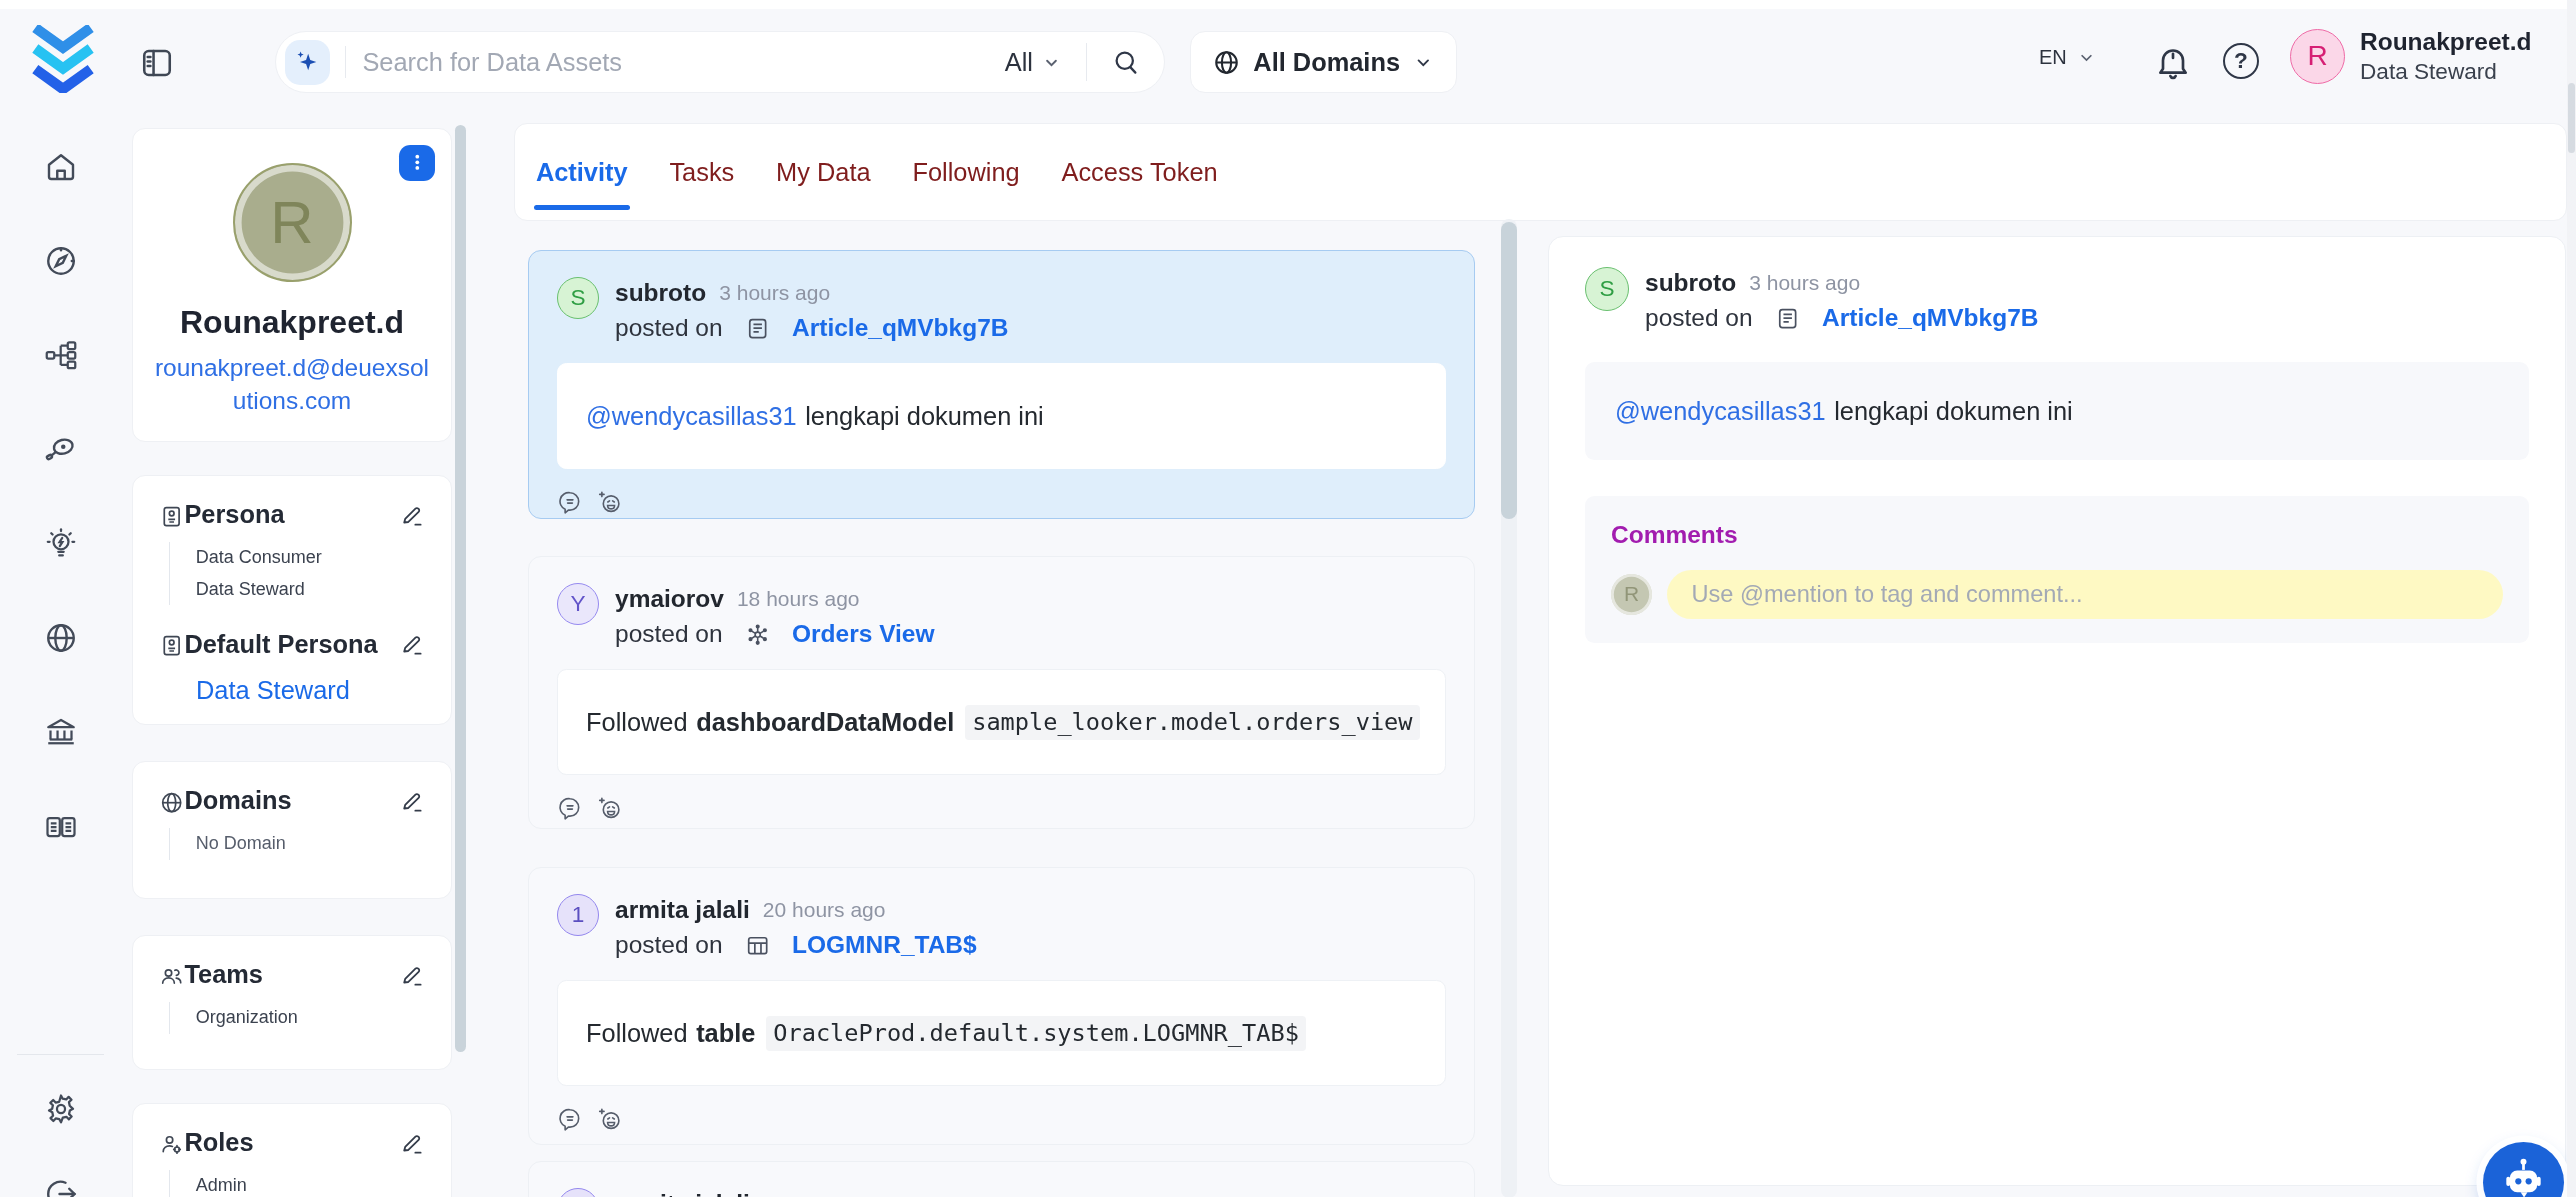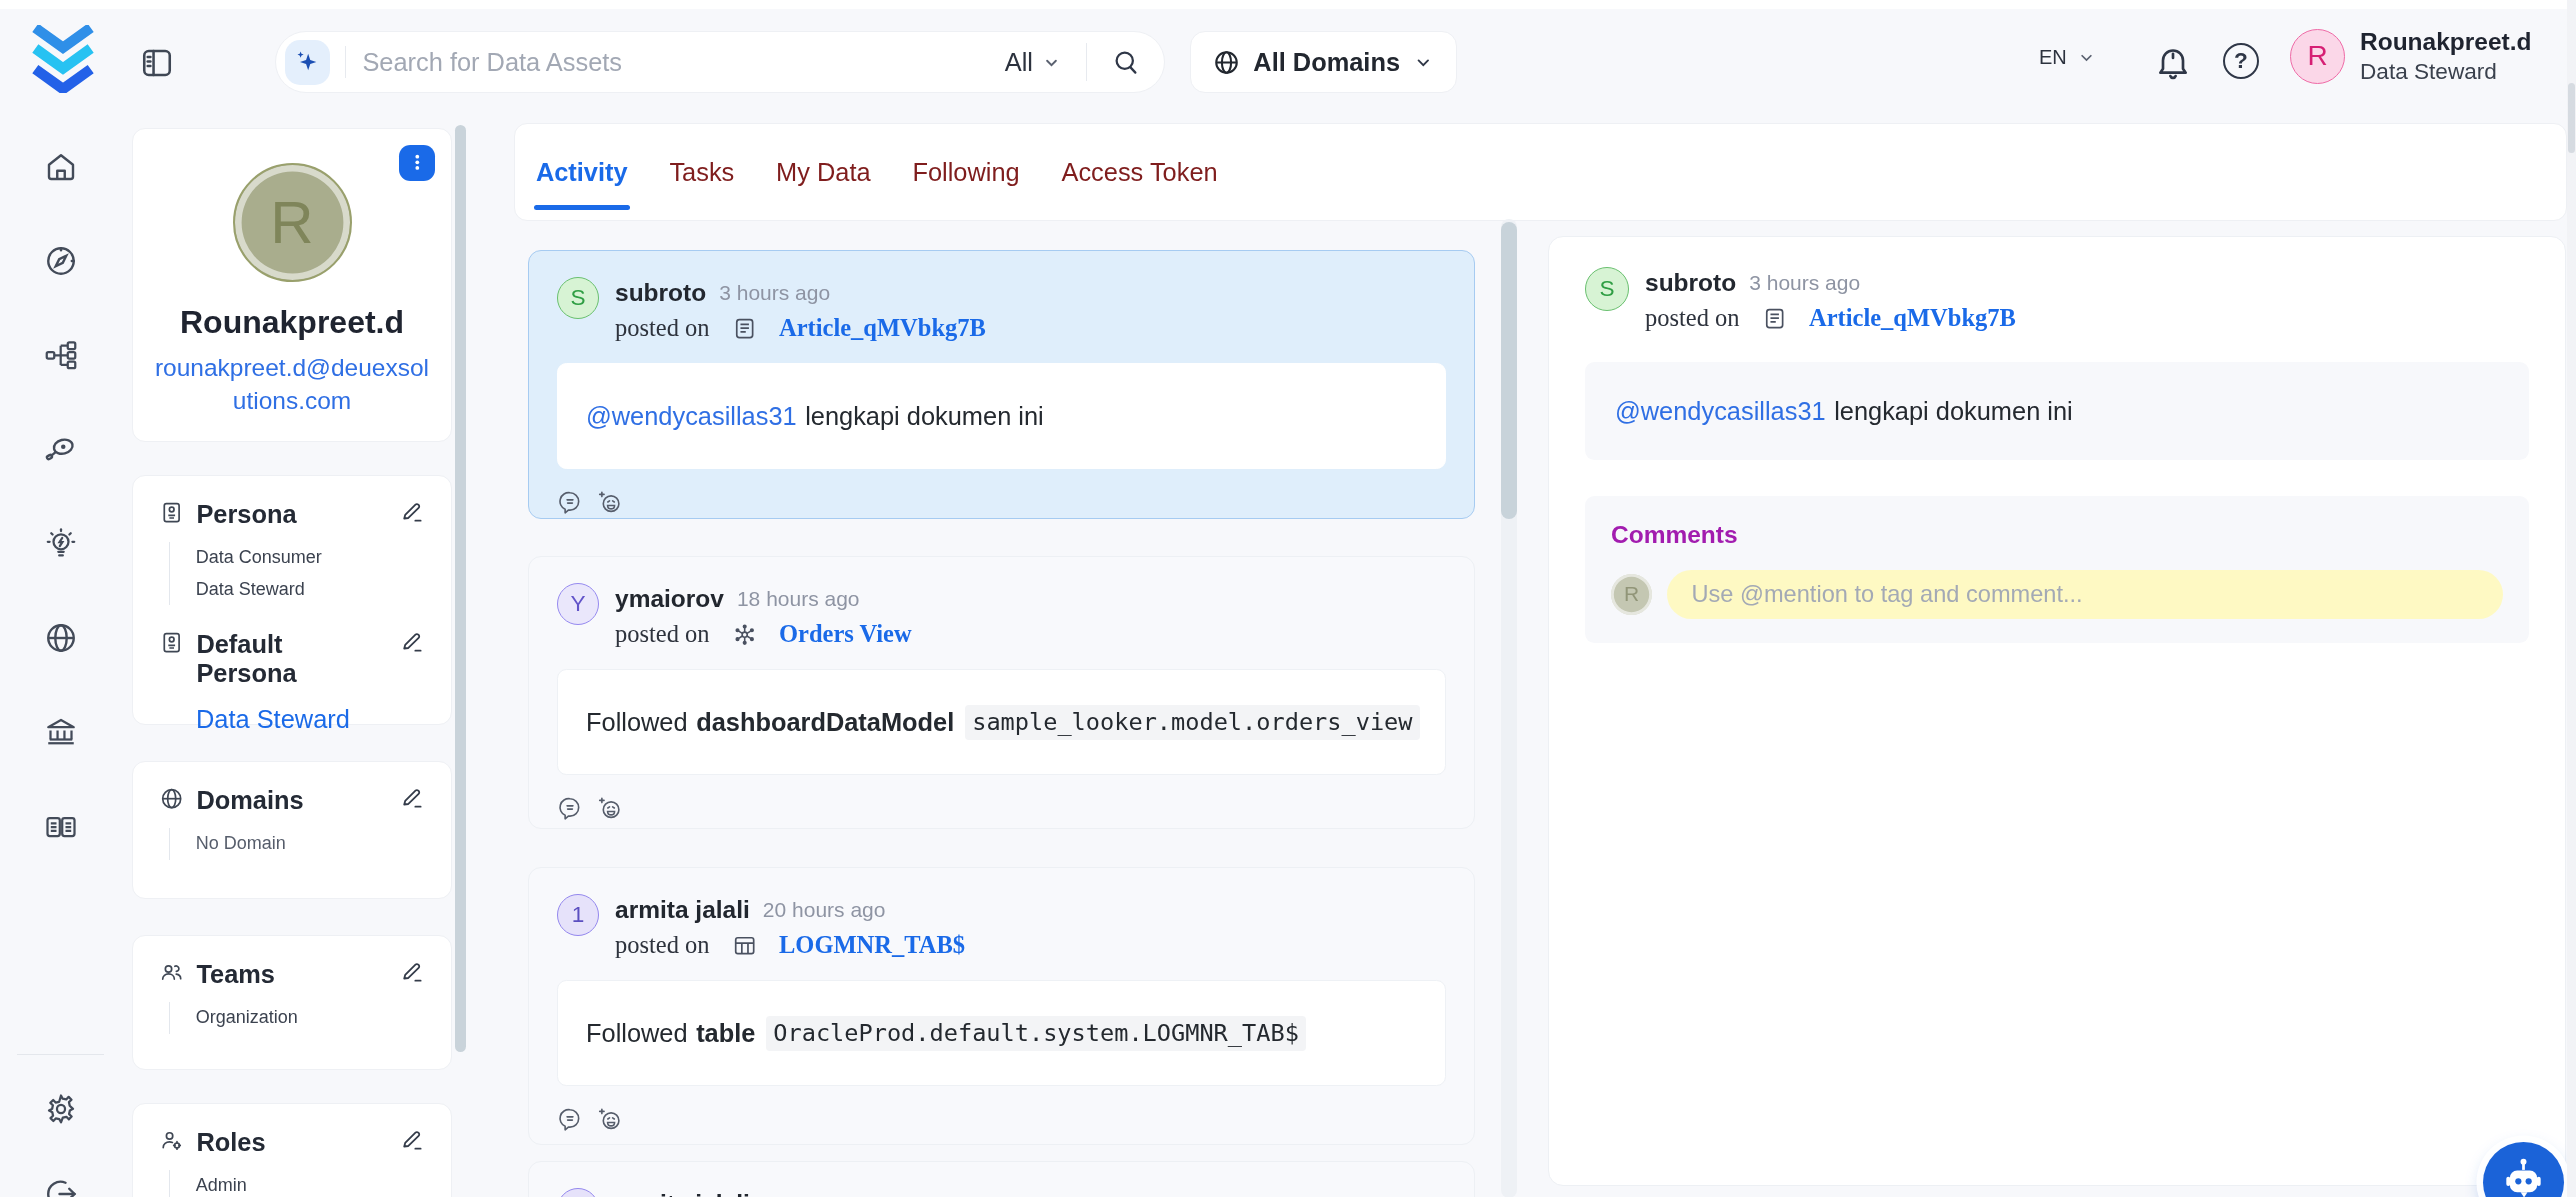--- a/index.html
+++ b/index.html
@@ -48,21 +48,21 @@
   .big-avatar { width:119px; height:119px; border-radius:50%; background:#a9ad8d; border:2.8px solid #99a06c;
     box-shadow:inset 0 0 0 6.6px rgba(255,255,255,.55); margin:13px auto 0; display:flex; align-items:center; justify-content:center;
     font-size:60px; color:#7f855a; }
   .pname { font-size:32px; font-weight:700; color:#1f2430; margin-top:22.6px; }
   .pemail { font-size:24.5px; color:#2f6fe4; margin:9.4px auto 0; width:275px; word-break:break-all; line-height:1.35; cursor:pointer; }
   .sect { padding:24.5px 26px; }
   .sect-gap1 { margin-top:33px; height:250px; }
   .sect-gap2 { margin-top:36px; height:138px; }
   .sect-gap3 { margin-top:36px; height:135px; }
   .sect-gap4 { margin-top:33px; height:132px; }
-  .sect-head { display:flex; align-items:flex-start; gap:12px; }
+  .sect-head { display:flex; align-items:flex-end; gap:0; }
   .sect-title { font-size:25.4px; font-weight:600; color:#242a35; }
   .sect-edit { margin-left:auto; color:#343c4a; cursor:pointer; }
   .sect-items { margin:13px 0 0 10.4px; border-left:1.9px solid #e3e7ed; padding-left:25.4px; }
   .sect-item { font-size:18px; color:#3b424f; line-height:1.75; }
   .sect-item.dim { color:#565d6b; }
   .sub-head { margin-top:24.5px; }
   .blue-val { font-size:25.4px; color:#1a6ae8; margin:17px 0 0 37px; cursor:pointer; }
   .pscroll { left:455px; top:123px; width:11.3px; height:1075px; }
   .pscroll-thumb { position:absolute; top:1.9px; left:0; width:11.3px; height:927px; background:#c9d3da; border-radius:6.6px; }
 
@@ -80,21 +80,21 @@
   .feed-card.selected { background:#dfeefb; border:1.4px solid #a6cbf1; }
   .fc-head { display:flex; gap:16px; }
   .avatar { width:42px; height:42px; border-radius:50%; display:flex; align-items:center; justify-content:center;
     font-size:22.6px; flex:0 0 auto; }
   .av-green { background:#d7f3d4; border:1.5px solid #69c06f; color:#2f9e44; }
   .av-purple { background:#eae7fb; border:1.5px solid #968af0; color:#6254c9; }
   .av-lav { background:#e6e2fa; border:1.5px solid #9488ee; color:#5b4fc0; }
   .fc-line1 { display:flex; align-items:center; gap:13px; margin-top:1.9px; }
   .fc-user { font-size:24.5px; font-weight:700; color:#22272f; }
   .fc-time { font-size:21px; color:#8e94a3; }
-  .fc-line2 { display:flex; align-items:center; gap:22px; margin-top:7.5px; font-size:24.5px; color:#2e333d;font-family:Liberation Serif, serif; }
+  .fc-line2 { display:flex; align-items:center; gap:22px; margin-top:7.5px; font-size:24.5px; color:#2e333d; }
   .fc-target { color:#1a6ae8; font-weight:600; text-decoration:none; cursor:pointer; }
   .fc-msg { margin-top:21px; background:#ffffff; border:0.9px solid #eef1f5; border-radius:9.4px; height:106px;
     display:flex; align-items:center; padding:0 28px; font-size:25.4px; color:#24292f; }
   .feed-card.selected .fc-msg { border-color:#ffffff; }
   .mention { color:#2f6fe4; text-decoration:none; cursor:pointer; }
   .msg-rest { margin-left:8.5px; }
   .msg-bold { margin:0 0 0 8.5px; font-weight:700; }
   .msg-code { margin-left:10.4px; font-family:"DejaVu Sans Mono",monospace; font-size:23.6px; background:#f3f4f6;
     padding:3.8px 7.5px; border-radius:3.8px; color:#24292f; }
   .fc-actions { margin-top:20px; display:flex; gap:14px; color:#565d6b; }

